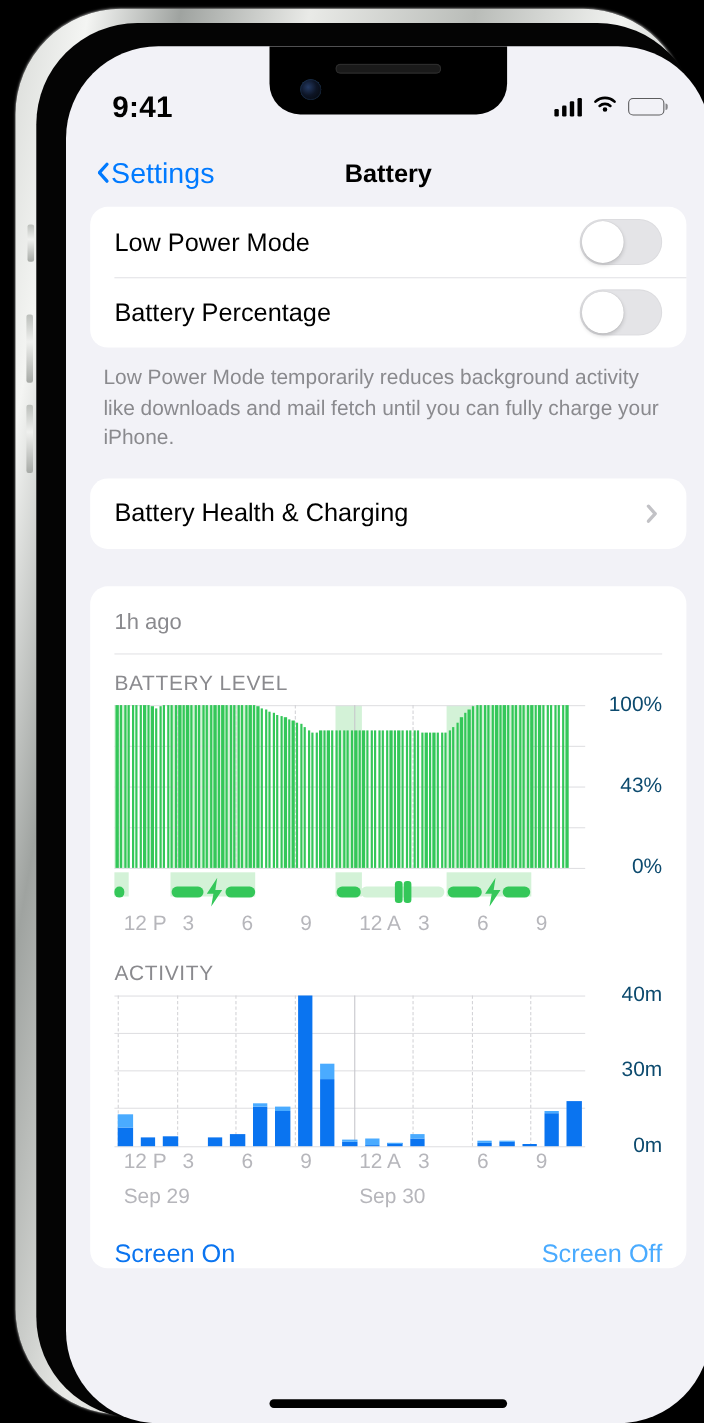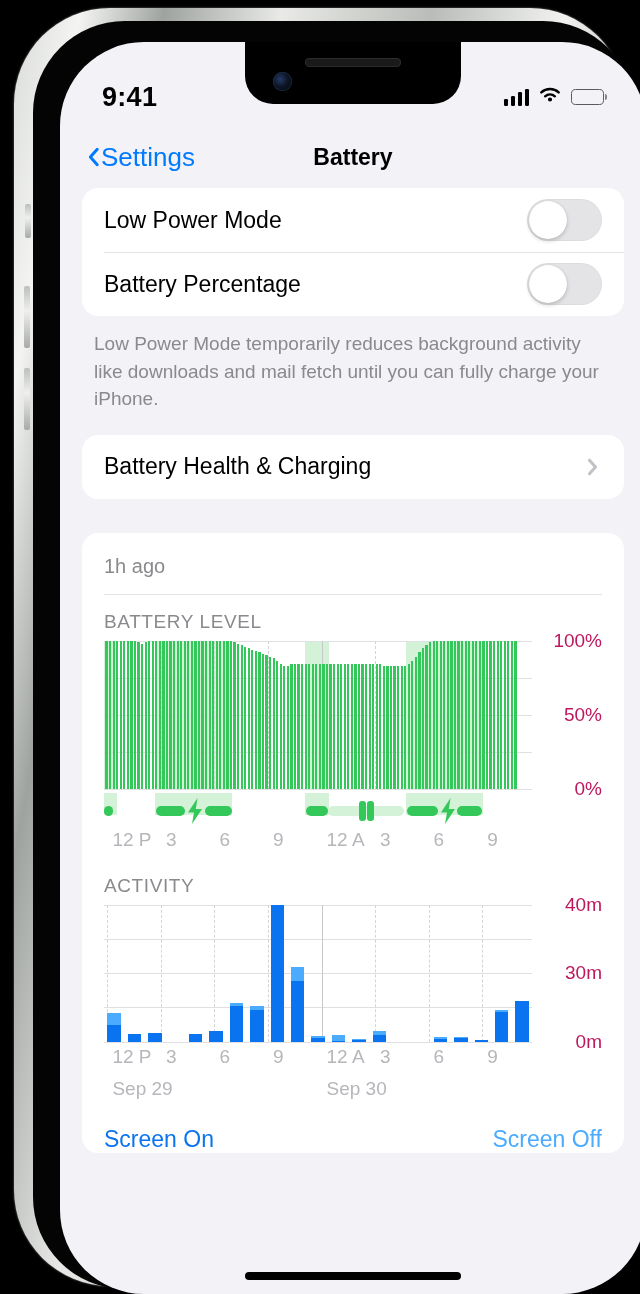--- a/index.html
+++ b/index.html
@@ -159,21 +159,21 @@
   .charged-title { margin: 22px 22px 0 22px; font-size: 25px; font-weight: 600; color: #000; }
   .charged-sub   { margin: 4px 22px 0 22px; font-size: 20px; color: #8a8a8e; }
   .hr { height: 1px; background: #e3e3e6; margin: 16px 22px 0 22px; }
 
   .chart-head { margin: 16px 0 8px 22px; font-size: 19px; color: #8a8a8e; letter-spacing: .6px; }
 
   
   .chart-wrap { position: relative; margin: 0 22px; }
   .plot { position: relative; }
   .ylabels { position: absolute; right: 0; top: 0; width: 62px; height: 100%; }
-  .ylabel { position: absolute; right: 0; font-size: 19px; color: #be185d; transform: translateY(-50%); }
+  .ylabel { position: absolute; right: 0; font-size: 19px; color: #0c4a6e; transform: translateY(-50%); }
   .gridline { position: absolute; left: 0; height: 1px; background: #e0e0e3; }
   .vgrid { position: absolute; top: 0; width: 1px; border-left: 1.5px dashed #d4d4d8; }
   .vgrid.solid { border-left: 1.5px solid #c8c8cc; }
   .bar { position: absolute; bottom: 0; }
   .band { position: absolute; bottom: 0; background: #d3f2d7; }
 
   .xaxis { position: relative; height: 30px; margin: 4px 22px 0 22px; }
   .xtick { position: absolute; top: 0; font-size: 19px; color: #b6b6bb; }
   .dateaxis { position: relative; height: 30px; margin: 2px 22px 0 22px; }
   .datelbl { position: absolute; top: 0; font-size: 19px; color: #b6b6bb; }
@@ -288,21 +288,21 @@
                   <div class="band" style="left: 10.32%; width: 15.48%; height: 148px;"></div>
                   <div class="band" style="left: 40.42%; width: 4.73%; height: 148px;"></div>
                   <div class="band" style="left: 60.63%; width: 15.48%; height: 148px;"></div>
                   <div class="gridline" style="top: 148px; width: 86%;"></div>
                   <div class="gridline" style="top: 111px; width: 86%;"></div>
                   <div class="gridline" style="top: 74px; width: 86%;"></div>
                   <div class="gridline" style="top: 37px; width: 86%;"></div>
                   <div class="gridline" style="top: 0px; width: 86%;"></div>
                   <div class="ylabels">
                     <div class="ylabel" style="top: 148px;">0%</div>
-                    <div class="ylabel" style="top: 74px;">50%</div>
+                    <div class="ylabel" style="top: 74px;">43%</div>
                     <div class="ylabel" style="top: 0px;">100%</div>
                   </div>
                   <div class="vgrid" style="left: 0.688%; height: 148px;"></div>
                   <div class="vgrid" style="left: 11.438%; height: 148px;"></div>
                   <div class="vgrid" style="left: 22.188%; height: 148px;"></div>
                   <div class="vgrid" style="left: 32.938%; height: 148px;"></div>
                   <div class="vgrid solid" style="left: 43.688%; height: 148px;"></div>
                   <div class="vgrid" style="left: 54.438%; height: 148px;"></div>
                   <div class="vgrid" style="left: 65.188%; height: 148px;"></div>
                   <div class="vgrid" style="left: 75.938%; height: 148px;"></div>

